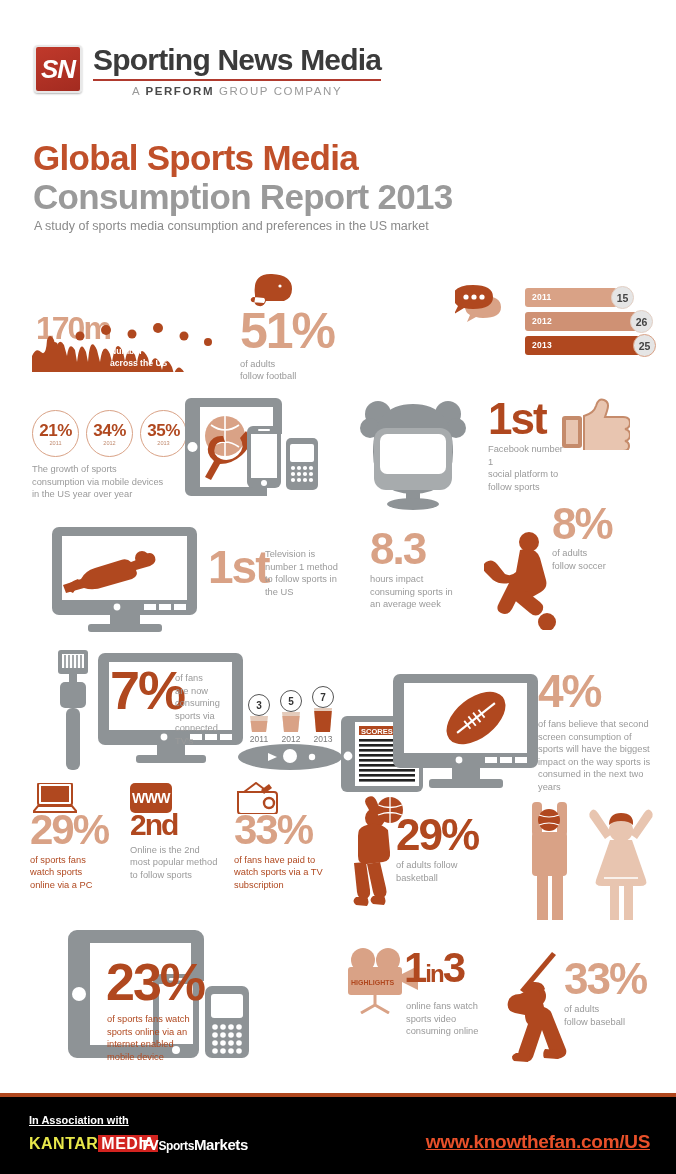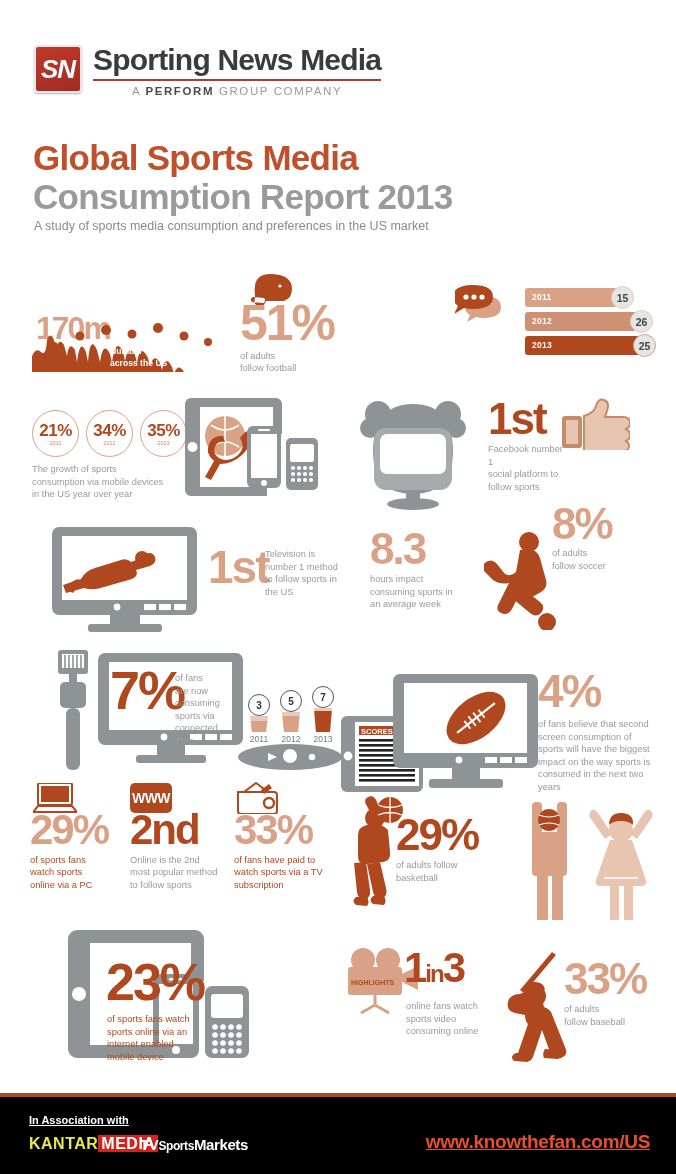--- a/index.html
+++ b/index.html
@@ -127,21 +127,21 @@
   </svg>
   <div class="abs" style="left:110px; top:346px; width:110px;">
     <div class="cap white" style="font-size:8.6px;">Number of sports fans</div>
     <div class="cap white" style="font-size:8.6px;">across the US</div>
   </div>
 
   <svg class="abs" style="left:247px; top:273px;" width="46" height="36" viewBox="0 0 46 36">
     <path fill="#b0481f" d="M8 22 q-3-22 17-21 q20 1 20 15 q0 9-8 12 l-18 0 q-2 6-7 5 q-6-1-4-7 Z M6 24 q-4 2-1 5 l12 1 q2-3 0-5 Z"></path>
     <circle fill="#fff" cx="33" cy="13" r="1.6"></circle>
   </svg>
-  <div class="abs" style="left:240px; top:302px;">
+  <div class="abs" style="left:240px; top:310px;">
     <div class="big lt" style="font-size:50px;">51%</div>
     <div class="cap" style="margin-top:5px;">of adults</div>
     <div class="cap">follow football</div>
   </div>
 
   <svg class="abs" style="left:455px; top:284px;" width="62" height="46" viewBox="0 0 62 46">
     <path fill="#d9a286" d="M28 12 q18 0 18 11 q0 11-18 11 q-4 0-7-1 l-9 5 3-7 q-5-3-5-8 q0-11 18-11 Z"></path>
     <path fill="#b0481f" d="M18 1 q20 0 20 12 q0 12-20 12 q-5 0-9-1 l-10 6 4-8 q-5-4-5-9 q0-12 20-12 Z"></path>
     <circle fill="#fff" cx="11" cy="13" r="2.6"></circle>
       <circle fill="#fff" cx="19" cy="13" r="2.6"></circle>
@@ -401,21 +401,21 @@
     <div class="big lt" style="font-size:42px;">29%</div>
     <div class="cap dark" style="margin-top:6px;">of sports fans</div>
     <div class="cap dark">watch sports</div>
     <div class="cap dark">online via a PC</div>
   </div>
 
   <div class="abs" style="left:130px; top:783px; width:42px; height:30px; background:#b0481f; border-radius:5px; display:flex; align-items:center; justify-content:center;">
     <span style="color:#fff; font-size:14px; font-weight:bold; letter-spacing:-.5px;">WWW</span>
   </div>
   <div class="abs" style="left:130px; top:812px;">
-    <div class="big dk" style="font-size:42px;">2nd</div>
+    <div class="big dk" style="font-size:30px;">2nd</div>
     <div class="cap" style="margin-top:6px;">Online is the 2nd</div>
     <div class="cap">most popular method</div>
     <div class="cap">to follow sports</div>
   </div>
 
   <svg class="abs" style="left:236px; top:782px;" width="44" height="32" viewBox="0 0 44 32">
     <path fill="none" stroke="#b0481f" stroke-width="2" d="M2 10 h36 a3 3 0 0 1 3 3 v16 a3 3 0 0 1-3 3 H5 a3 3 0 0 1-3-3 Z"></path>
     <path fill="none" stroke="#b0481f" stroke-width="2" d="M8 10 L20 1 l12 9"></path>
     <path fill="#b0481f" d="M25 8 l8-6 3 4 -8 6 Z"></path>
     <circle fill="none" stroke="#b0481f" stroke-width="2.4" cx="33" cy="21" r="5"></circle>

